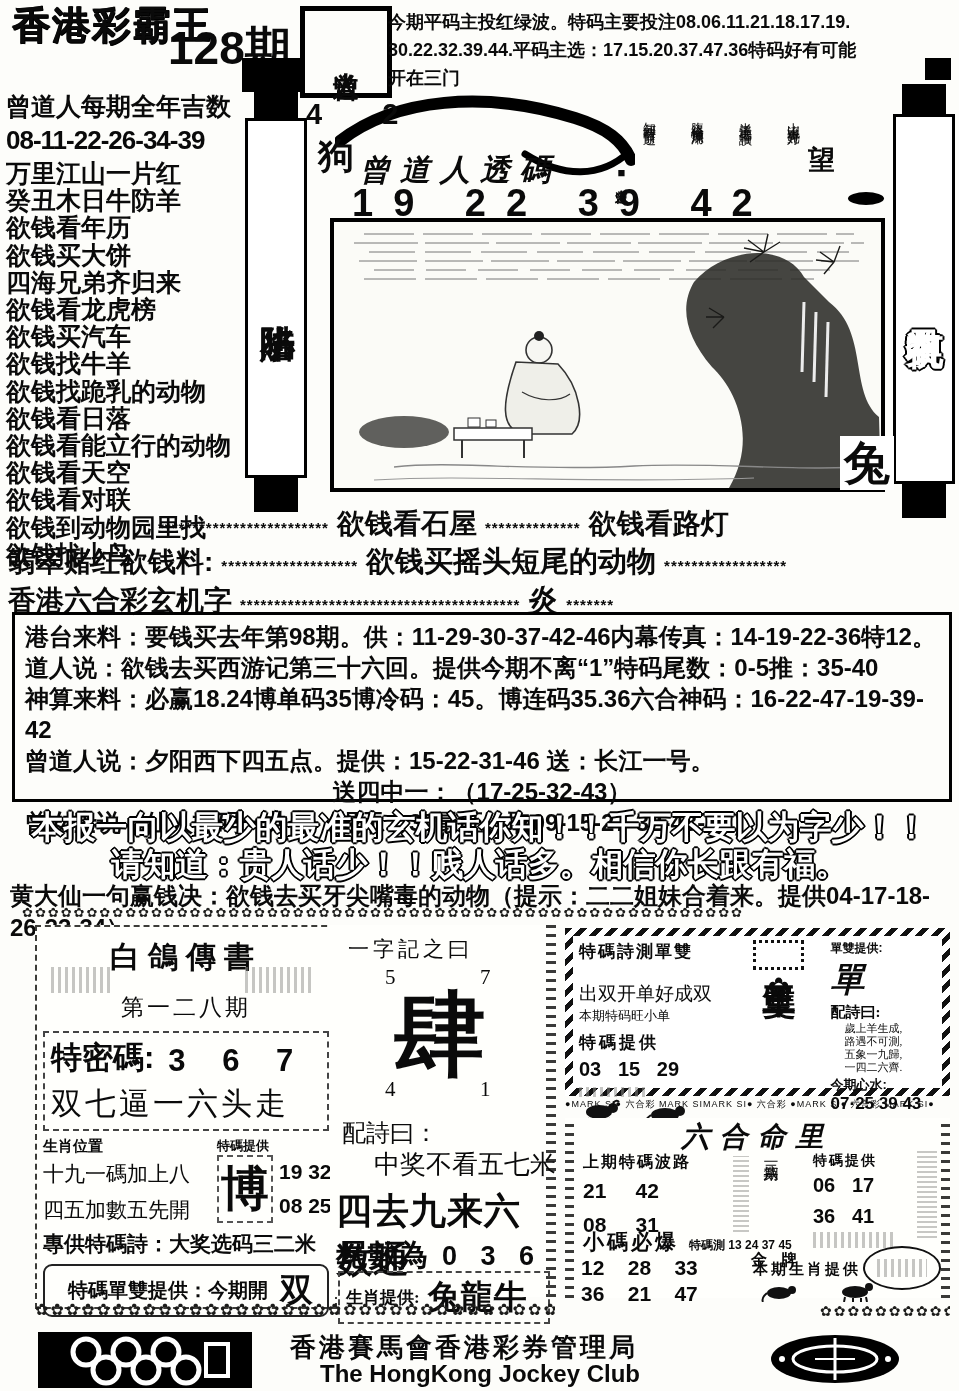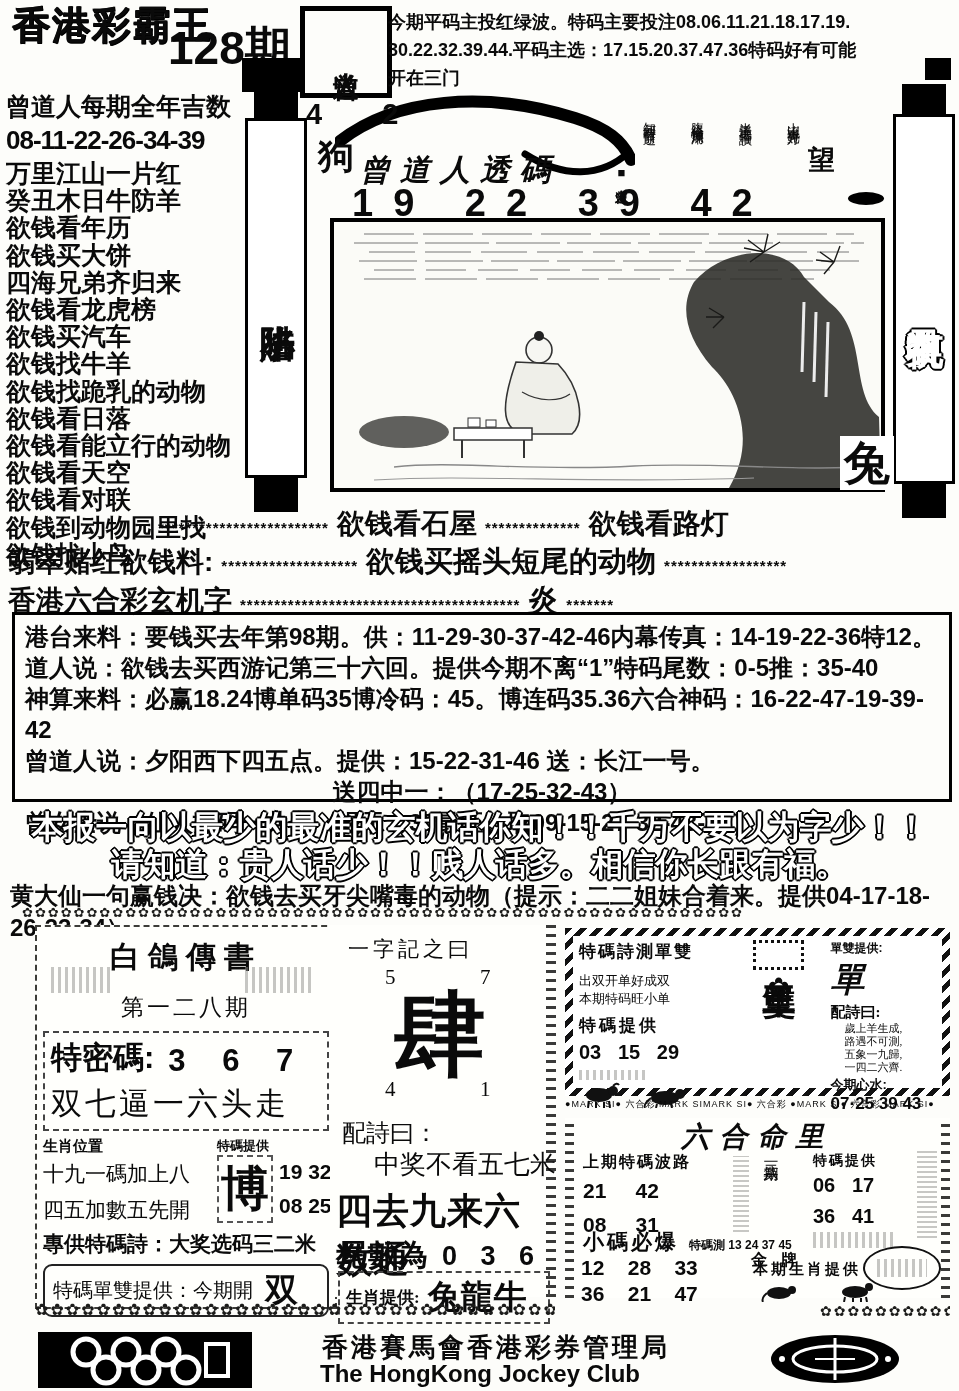--- a/index.html
+++ b/index.html
@@ -198,21 +198,21 @@
           <span class="serif b9" style="font-size:48px;border:2px dashed #555;padding:0 2px;">博</span>
           <span>
             <div class="num" style="font-size:21px;">19 32 47</div>
             <div class="num" style="font-size:21px;margin-top:10px;">08 25 31</div>
           </span>
         </div>
       </div>
     </div>
     <div style="font-size:21px;font-weight:800;margin-top:6px;">專供特碼詩：大奖选码三二米</div>
     <div style="border:2px solid #222;border-radius:9px;margin-top:6px;padding:2px 8px;display:flex;align-items:center;gap:12px;">
-      <span class="serif" style="font-size:20px;font-weight:400;">特碼單雙提供：今期開</span>
+      <span class="serif" style="font-size:20px;font-weight:700;margin-left:15px;">特碼單雙提供：今期開</span>
       <span class="b9" style="font-size:33px;">双</span>
     </div>
   </div>
 
   <div class="abs" style="left:330px;top:925px;width:226px;height:372px;background:#fffffc;">
     <div class="abs tickcol" style="right:0;top:0;width:10px;height:372px;"></div>
     <div class="serif" style="font-size:21px;margin:10px 0 8px 18px;letter-spacing:4px;">一字記之曰</div>
     <div class="abs serif" style="left:55px;top:40px;font-size:21px;">5</div>
     <div class="abs serif" style="left:150px;top:40px;font-size:21px;">7</div>
     <div class="abs serif b9" style="left:55px;top:48px;width:110px;text-align:center;font-size:92px;">肆</div>
@@ -228,21 +228,21 @@
     <div class="abs" style="left:8px;top:346px;width:196px;border:2px dashed #444;padding:2px 6px;display:flex;align-items:center;gap:8px;">
       <span class="serif" style="font-size:17px;font-weight:700;">生肖提供:</span>
       <span class="serif b9" style="font-size:33px;">兔龍牛</span>
     </div>
   </div>
 
   <div class="abs stripe-frame" style="left:565px;top:928px;width:369px;height:152px;">
     <div style="background:#fff;width:100%;height:100%;display:flex;padding:4px 6px;box-sizing:border-box;gap:6px;">
       <div style="flex:1.4;">
         <div class="b9" style="font-size:17px;letter-spacing:2px;">特碼詩測單雙</div>
-        <div class="serif" style="font-size:13px;margin-top:9px;">出双开单好成双</div>
+        <div class="serif" style="font-size:19px;margin-top:18px;">出双开单好成双</div>
         <div class="serif" style="font-size:13px;">本期特码旺小单</div>
         <div class="serif" style="font-size:17px;font-weight:700;margin-top:6px;letter-spacing:3px;">特碼提供</div>
         <div class="num" style="font-size:20px;margin-top:4px;">03   15   29</div>
         <div class="smudge-h" style="width:70px;height:10px;margin-top:6px;"></div>
         <div style="display:flex;gap:22px;margin-top:2px;">
           <svg width="42" height="26">
             <ellipse cx="20" cy="13" rx="13" ry="7" fill="#111"></ellipse>
               <circle cx="34" cy="9" r="5" fill="#111"></circle>
             <path d="M34,4 q4,-4 6,-1" stroke="#111" stroke-width="2" fill="none"></path>
             <line x1="10" y1="19" x2="9" y2="26" stroke="#111" stroke-width="2"></line>
@@ -334,21 +334,21 @@
     <svg width="214" height="56">
       <circle cx="48" cy="20" r="13" stroke="#fff" stroke-width="5" fill="none"></circle>
       <circle cx="88" cy="20" r="13" stroke="#fff" stroke-width="5" fill="none"></circle>
       <circle cx="128" cy="20" r="13" stroke="#fff" stroke-width="5" fill="none"></circle>
       <circle cx="68" cy="38" r="13" stroke="#fff" stroke-width="5" fill="none"></circle>
       <circle cx="108" cy="38" r="13" stroke="#fff" stroke-width="5" fill="none"></circle>
       <circle cx="148" cy="38" r="13" stroke="#fff" stroke-width="5" fill="none"></circle>
       <rect x="168" y="12" width="22" height="32" fill="none" stroke="#fff" stroke-width="4"></rect>
     </svg>
   </div>
-  <div class="abs serif" style="left:290px;top:1330px;width:380px;text-align:right;font-size:26px;font-weight:700;letter-spacing:3px;">香港賽馬會香港彩券管理局</div>
+  <div class="abs serif" style="left:290px;top:1330px;width:380px;text-align:left;font-size:26px;font-weight:700;letter-spacing:3px;">香港賽馬會香港彩券管理局</div>
   <div class="abs b9" style="left:290px;top:1360px;width:380px;text-align:center;font-size:24px;">The HongKong Jockey Club</div>
   <div class="abs" style="left:768px;top:1333px;width:134px;height:52px;">
     <svg width="134" height="52">
       <ellipse cx="67" cy="26" rx="64" ry="24" fill="#000"></ellipse>
       <ellipse cx="67" cy="26" rx="42" ry="13" fill="none" stroke="#fff" stroke-width="3"></ellipse>
       <line x1="67" y1="5" x2="67" y2="47" stroke="#fff" stroke-width="3"></line>
       <line x1="47" y1="26" x2="87" y2="26" stroke="#fff" stroke-width="2"></line>
       <circle cx="14" cy="26" r="3" fill="#fff"></circle>
         <circle cx="120" cy="26" r="3" fill="#fff"></circle>
     </svg>

